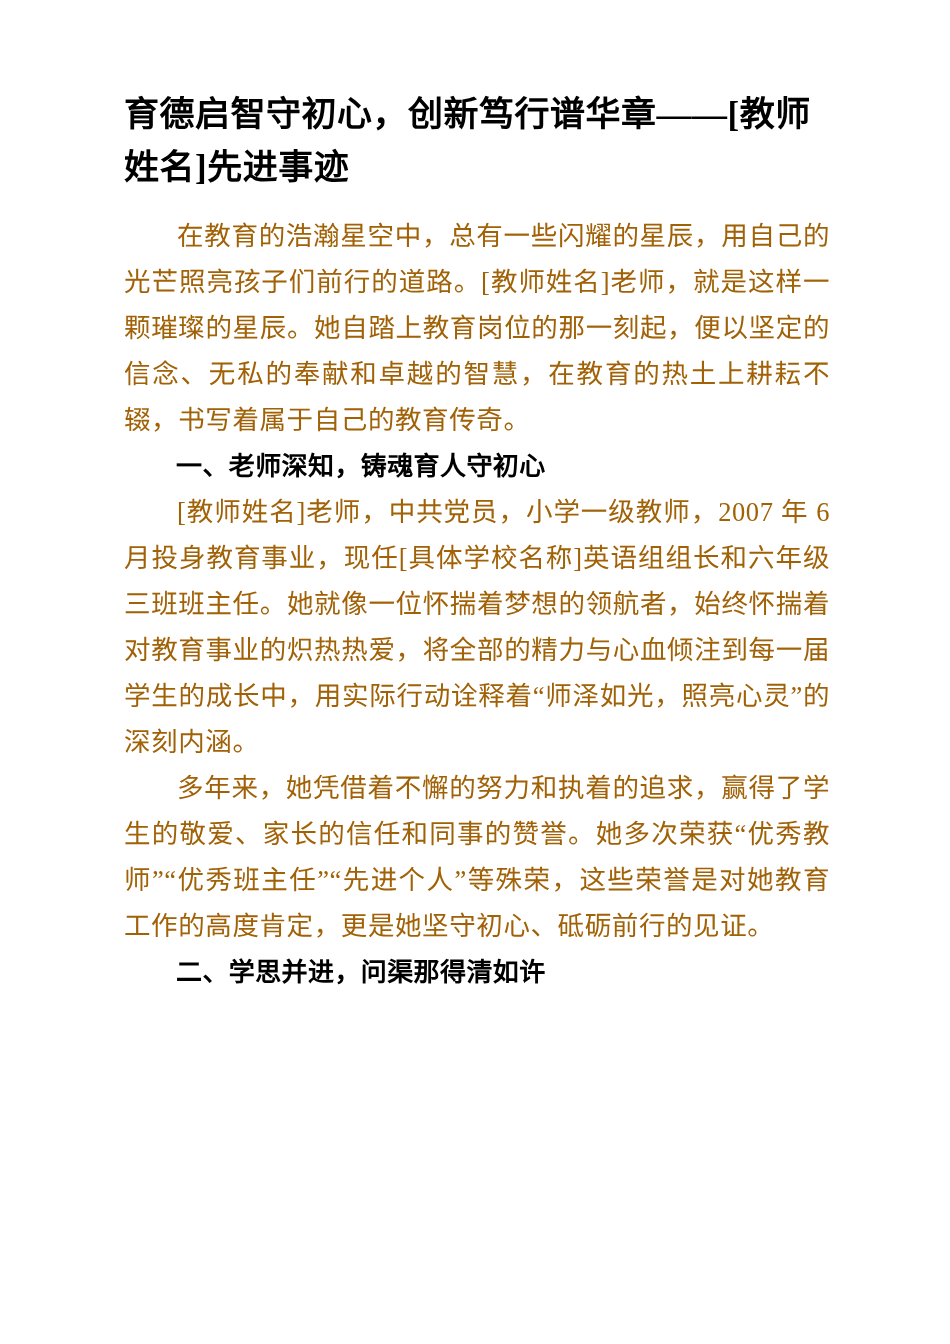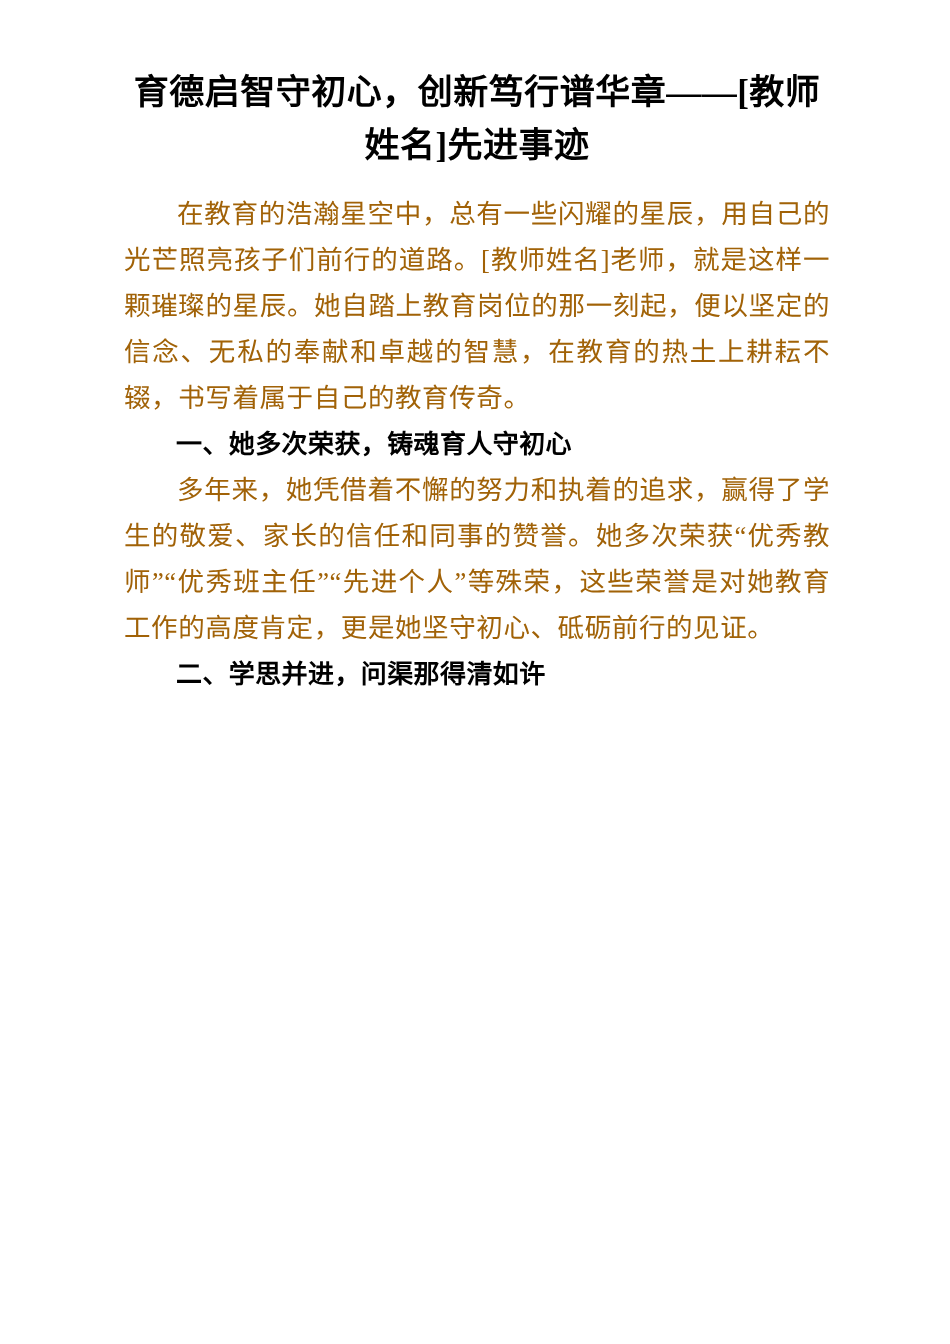--- a/index.html
+++ b/index.html
@@ -24,24 +24,24 @@
     left: 124px;
     top: 0;
     width: 706px;
   }
 
   .doc-title {
     font-family: "Liberation Serif", "DejaVu Serif", serif;
     font-weight: bold;
     font-size: 35px;
     line-height: 53px;
-    text-align: center;
+    text-align: left;
     color: #000000;
     margin: 0;
-    padding-top: 66px;
+    padding-top: 88px;
     letter-spacing: 0.5px;
     text-rendering: optimizeLegibility;
   }
 
   .section-heading {
     font-family: "Liberation Sans", "DejaVu Sans", sans-serif;
     font-weight: bold;
     font-size: 26px;
     line-height: 46px;
     color: #000000;
@@ -71,22 +71,23 @@
 
 <div class="page">
   <div class="doc-body">
 
     <h1 class="doc-title">育德启智守初心，创新笃行谱华章——[教师姓名]先进事迹</h1>
 
     <div class="gap-title-body"></div>
 
     <p class="para">在教育的浩瀚星空中，总有一些闪耀的星辰，用自己的光芒照亮孩子们前行的道路。[教师姓名]老师，就是这样一颗璀璨的星辰。她自踏上教育岗位的那一刻起，便以坚定的信念、无私的奉献和卓越的智慧，在教育的热土上耕耘不辍，书写着属于自己的教育传奇。</p>
 
-    <h2 class="section-heading">一、她多次荣获，铸魂育人守初心</h2>
+    <h2 class="section-heading">一、老师深知，铸魂育人守初心</h2>
 
+    <p class="para">[教师姓名]老师，中共党员，小学一级教师，2007 年 6 月投身教育事业，现任[具体学校名称]英语组组长和六年级三班班主任。她就像一位怀揣着梦想的领航者，始终怀揣着对教育事业的炽热热爱，将全部的精力与心血倾注到每一届学生的成长中，用实际行动诠释着“师泽如光，照亮心灵”的深刻内涵。</p>
 
     <p class="para">多年来，她凭借着不懈的努力和执着的追求，赢得了学生的敬爱、家长的信任和同事的赞誉。她多次荣获“优秀教师”“优秀班主任”“先进个人”等殊荣，这些荣誉是对她教育工作的高度肯定，更是她坚守初心、砥砺前行的见证。</p>
 
     <h2 class="section-heading">二、学思并进，问渠那得清如许</h2>
 
 
   </div>
 </div>
 
 </body></html>

